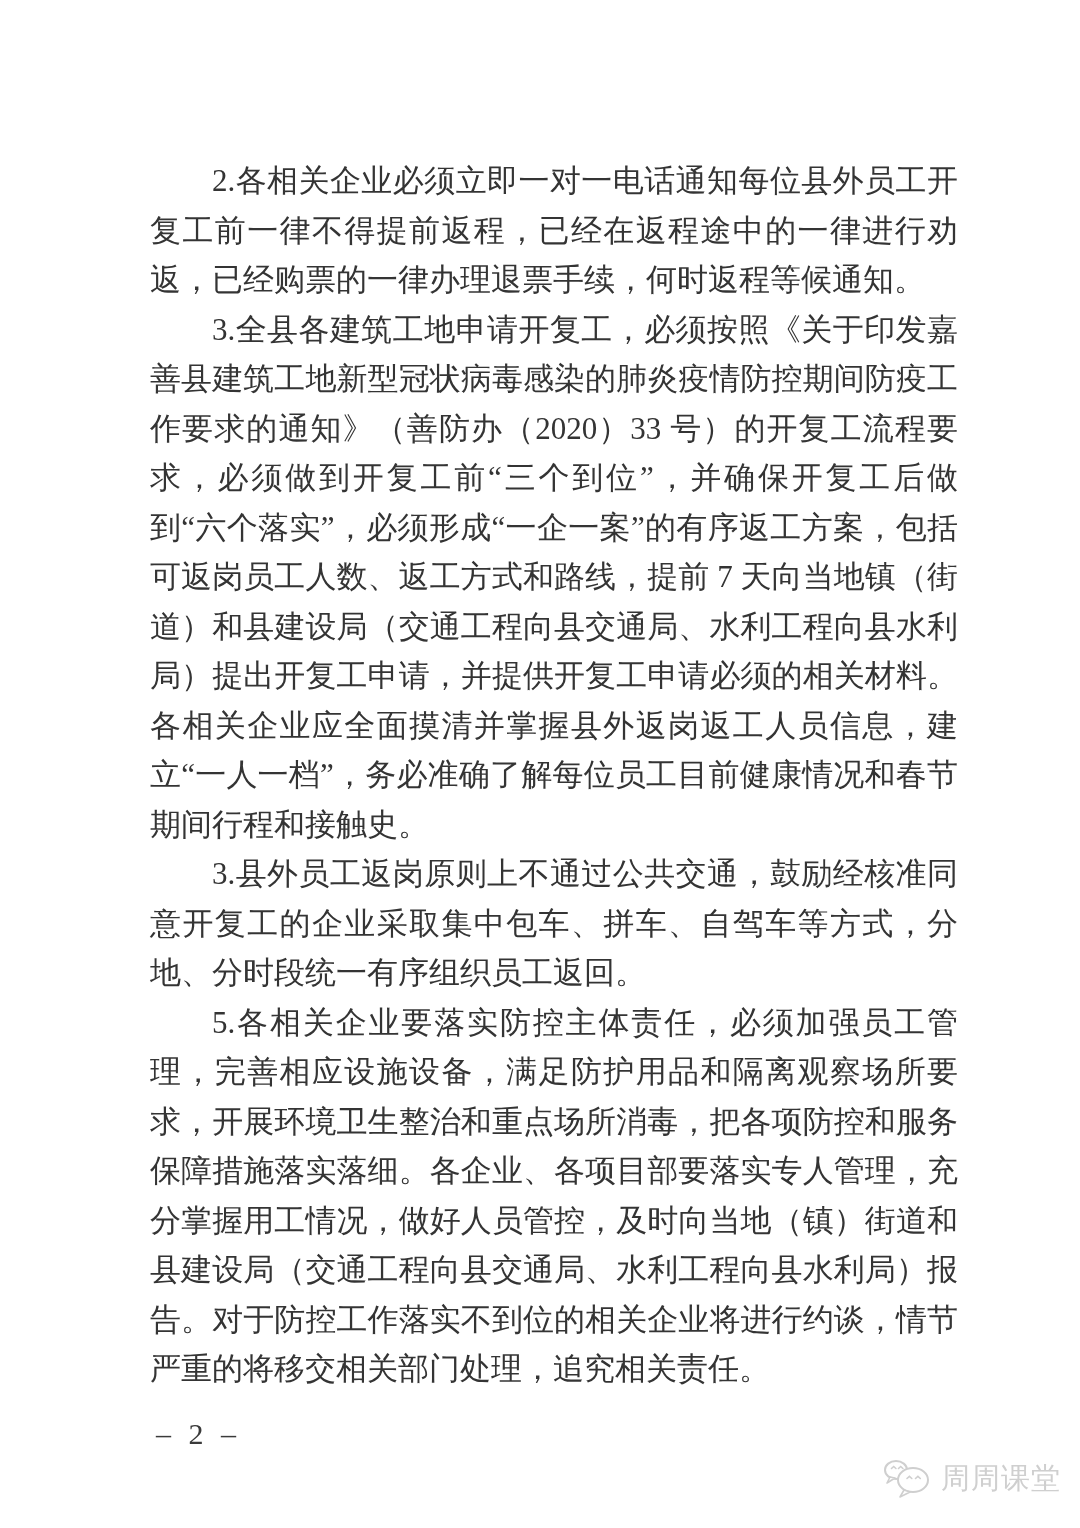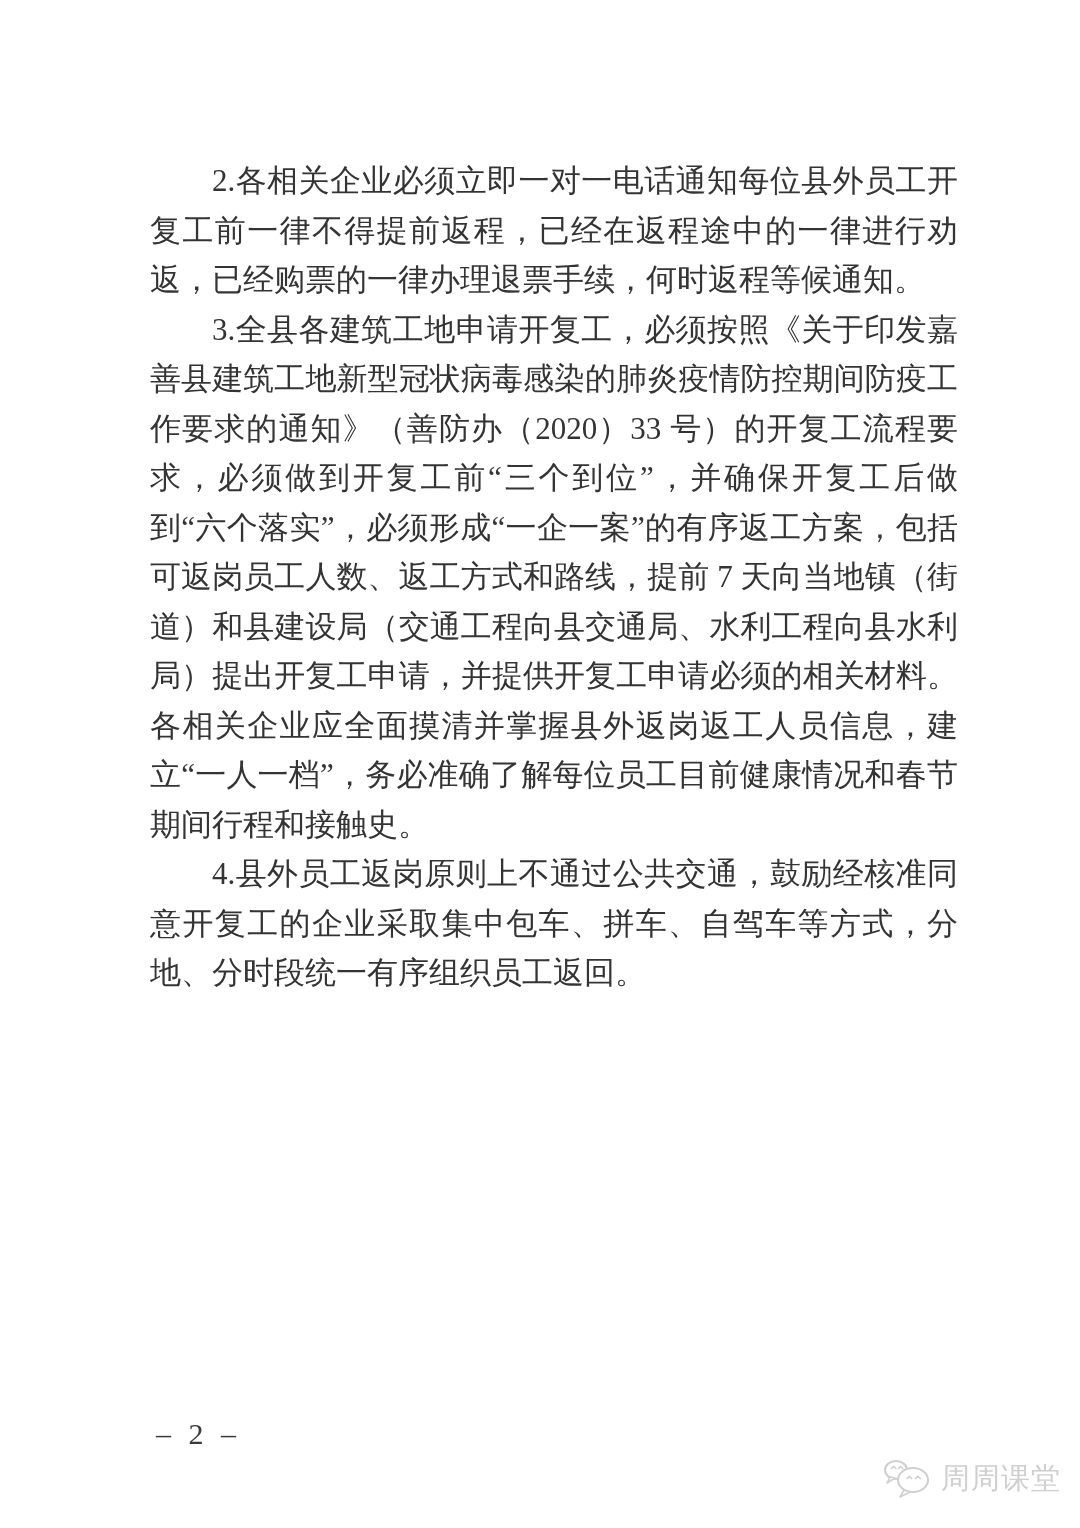--- a/index.html
+++ b/index.html
@@ -64,21 +64,22 @@
   }
 </style>
 </head>
 <body>
 
 <div class="page">
 
   <main class="doc-body">
     <p class="para">2.各相关企业必须立即一对一电话通知每位县外员工开复工前一律不得提前返程，已经在返程途中的一律进行劝返，已经购票的一律办理退票手续，何时返程等候通知。</p>
     <p class="para">3.全县各建筑工地申请开复工，必须按照《关于印发嘉善县建筑工地新型冠状病毒感染的肺炎疫情防控期间防疫工作要求的通知》（善防办（2020）33 号）的开复工流程要求，必须做到开复工前“三个到位”，并确保开复工后做到“六个落实”，必须形成“一企一案”的有序返工方案，包括可返岗员工人数、返工方式和路线，提前 7 天向当地镇（街道）和县建设局（交通工程向县交通局、水利工程向县水利局）提出开复工申请，并提供开复工申请必须的相关材料。各相关企业应全面摸清并掌握县外返岗返工人员信息，建立“一人一档”，务必准确了解每位员工目前健康情况和春节期间行程和接触史。</p>
-    <p class="para">4.县外员工返岗原则上不通过公共交通，鼓励经核准同意开复工的企业采取集中包车、拼车、自驾车等方式，分地、分时段统一有序组织员工返回。</p>
+    <p class="para">3.县外员工返岗原则上不通过公共交通，鼓励经核准同意开复工的企业采取集中包车、拼车、自驾车等方式，分地、分时段统一有序组织员工返回。</p>
+    <p class="para">5.各相关企业要落实防控主体责任，必须加强员工管理，完善相应设施设备，满足防护用品和隔离观察场所要求，开展环境卫生整治和重点场所消毒，把各项防控和服务保障措施落实落细。各企业、各项目部要落实专人管理，充分掌握用工情况，做好人员管控，及时向当地（镇）街道和县建设局（交通工程向县交通局、水利工程向县水利局）报告。对于防控工作落实不到位的相关企业将进行约谈，情节严重的将移交相关部门处理，追究相关责任。</p>
   </main>
 
   <div class="page-number">– 2 –</div>
 
   <div class="watermark">
     <span class="wm-icon">
       <svg width="52" height="42" viewBox="0 0 52 42" xmlns="http://www.w3.org/2000/svg">
 
         <ellipse cx="14" cy="12" rx="11" ry="9" fill="#ffffff" stroke="#cfcfcf" stroke-width="2"></ellipse>
         <path d="M8 19 L5 25 L13 20 Z" fill="#ffffff" stroke="#cfcfcf" stroke-width="1.6" stroke-linejoin="round"></path>

